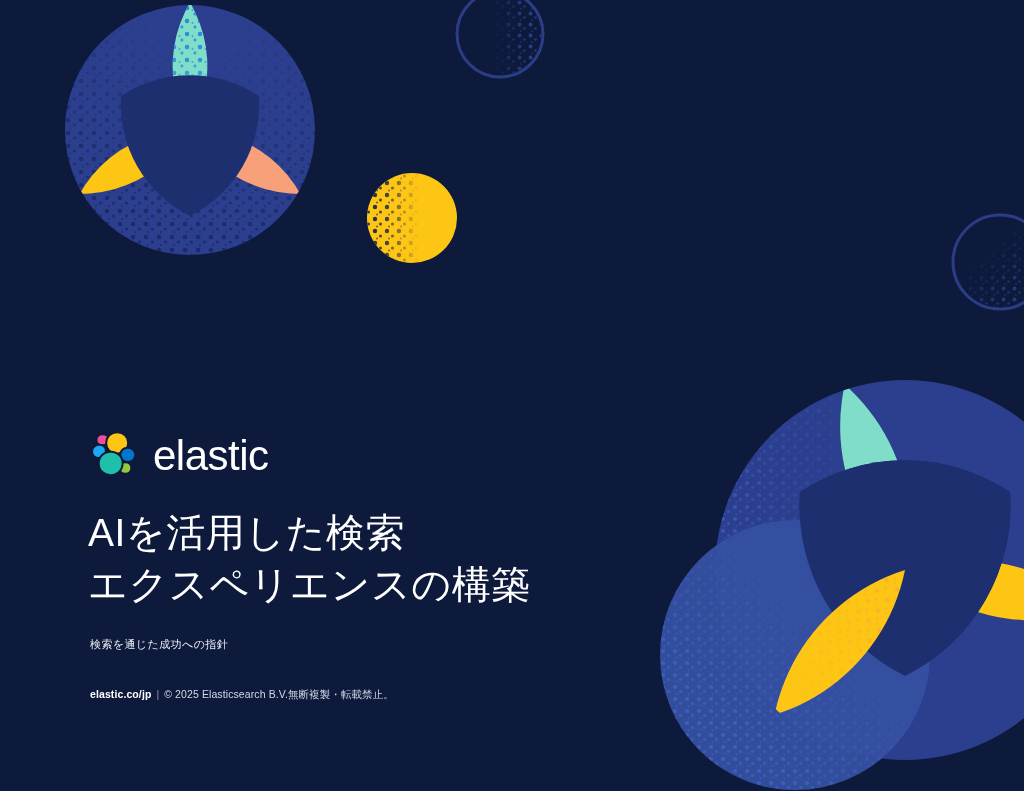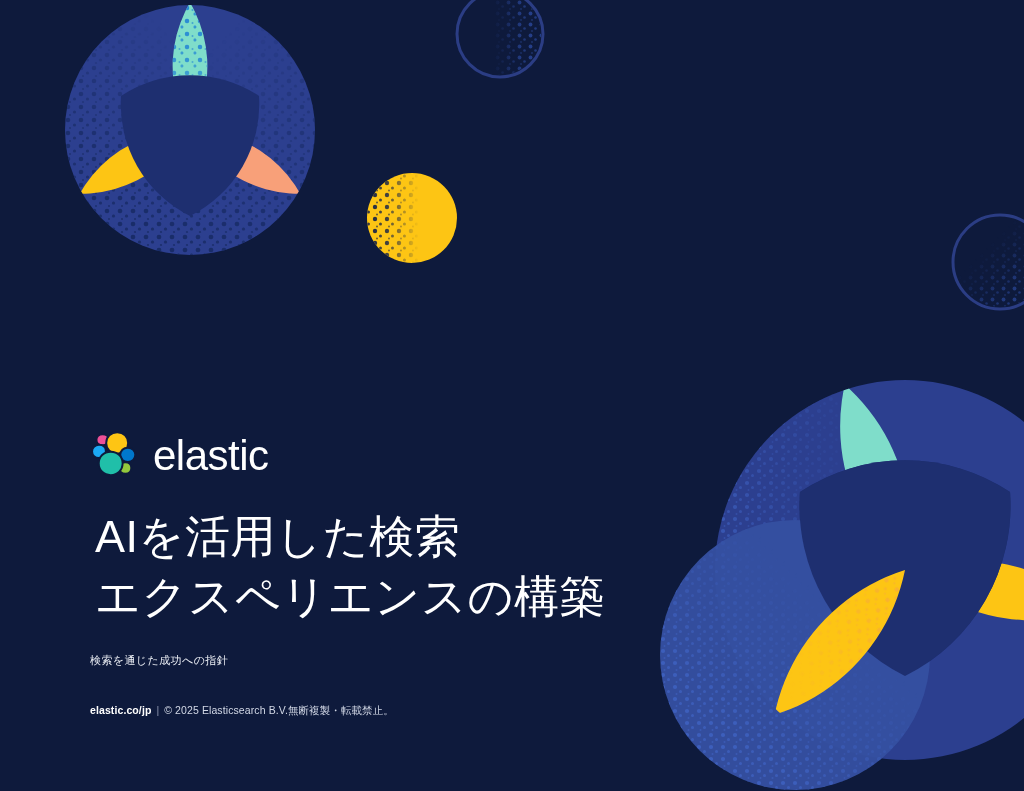--- a/index.html
+++ b/index.html
@@ -44,23 +44,23 @@
   .brand-word {
     color: #ffffff;
     font-size: 42px;
     line-height: 1;
     letter-spacing: -0.5px;
     font-weight: 400;
     white-space: nowrap;
     margin-top: 2px;
   }
   .headline {
-    margin: 22px 0 0 7px;
+    margin: 22px 0 0 0;
     color: #ffffff;
-    font-size: 45px;
+    font-size: 39px;
     line-height: 1.33;
     font-weight: 400;
     letter-spacing: 0.5px;
     white-space: pre-line;
   }
   .subhead {
     margin: 26px 0 0 2px;
     color: #eef1f7;
     font-size: 11px;
     font-weight: 400;

